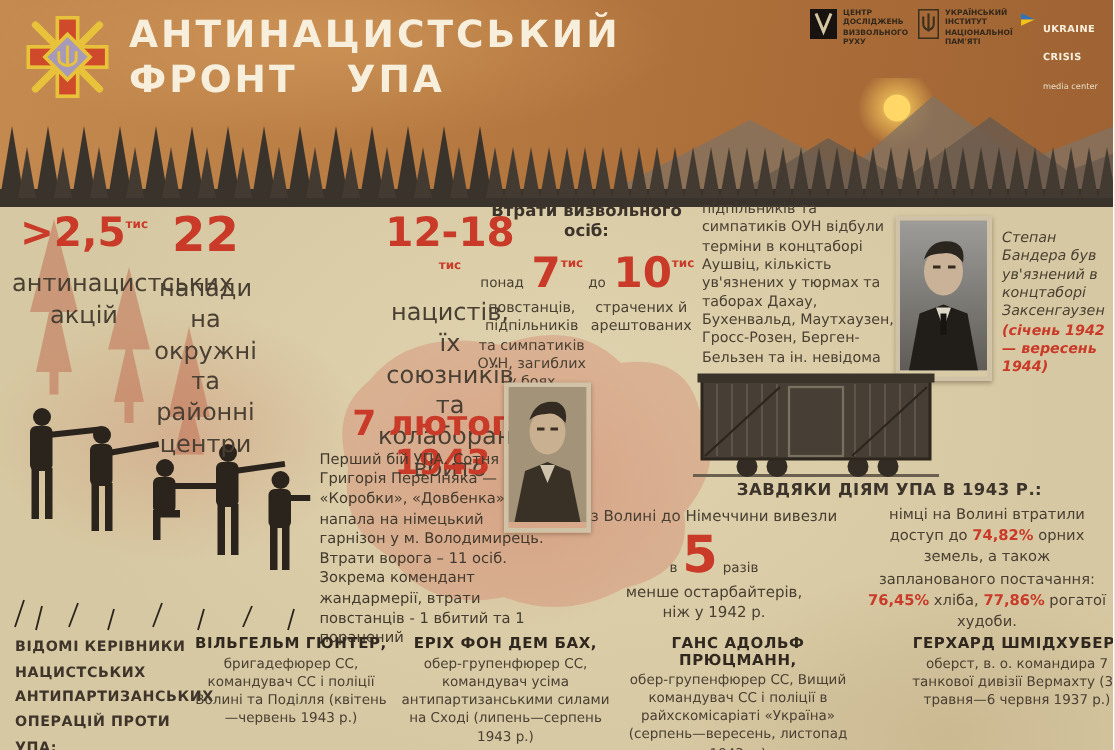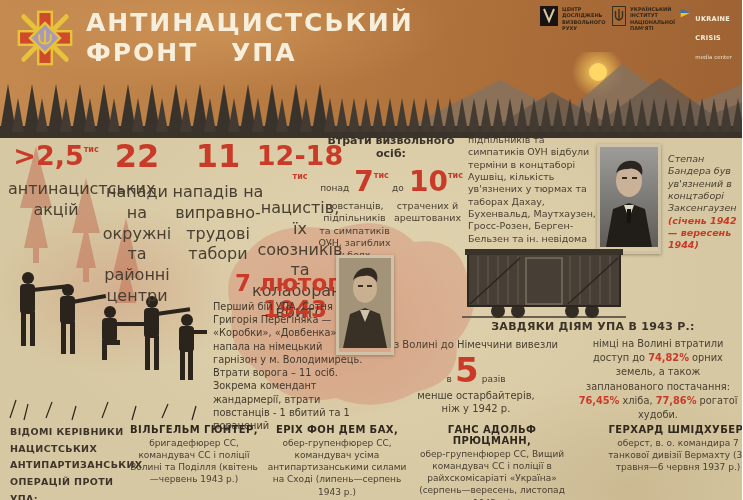--- a/index.html
+++ b/index.html
@@ -286,24 +286,20 @@
   </svg>
 
   <div class="stat" id="stat-0">
     <span class="stat-num">&gt;2,5</span><span class="stat-unit">тис</span>
     <div class="stat-label">антинацистських акцій</div>
   </div>
   <div class="stat" id="stat-1">
     <span class="stat-num">22</span><span class="stat-unit"></span>
     <div class="stat-label">напади на окружні та районні центри</div>
   </div>
-  <div class="stat" id="stat-2">
-    <span class="stat-num">11</span><span class="stat-unit"></span>
-    <div class="stat-label">нападів на виправно-трудові табори</div>
-  </div>
   <div class="stat" id="stat-3">
     <span class="stat-num">12-18</span><span class="stat-unit">тис</span>
     <div class="stat-label">нацистів, їх союзників та колаборантів вбито</div>
   </div>
 
   <div class="losses">
     <div class="losses-head">Втрати визвольного осіб:</div>
     <div class="losses-cols">
       <div class="losses-col">
         <span class="loss-prefix">понад</span>

